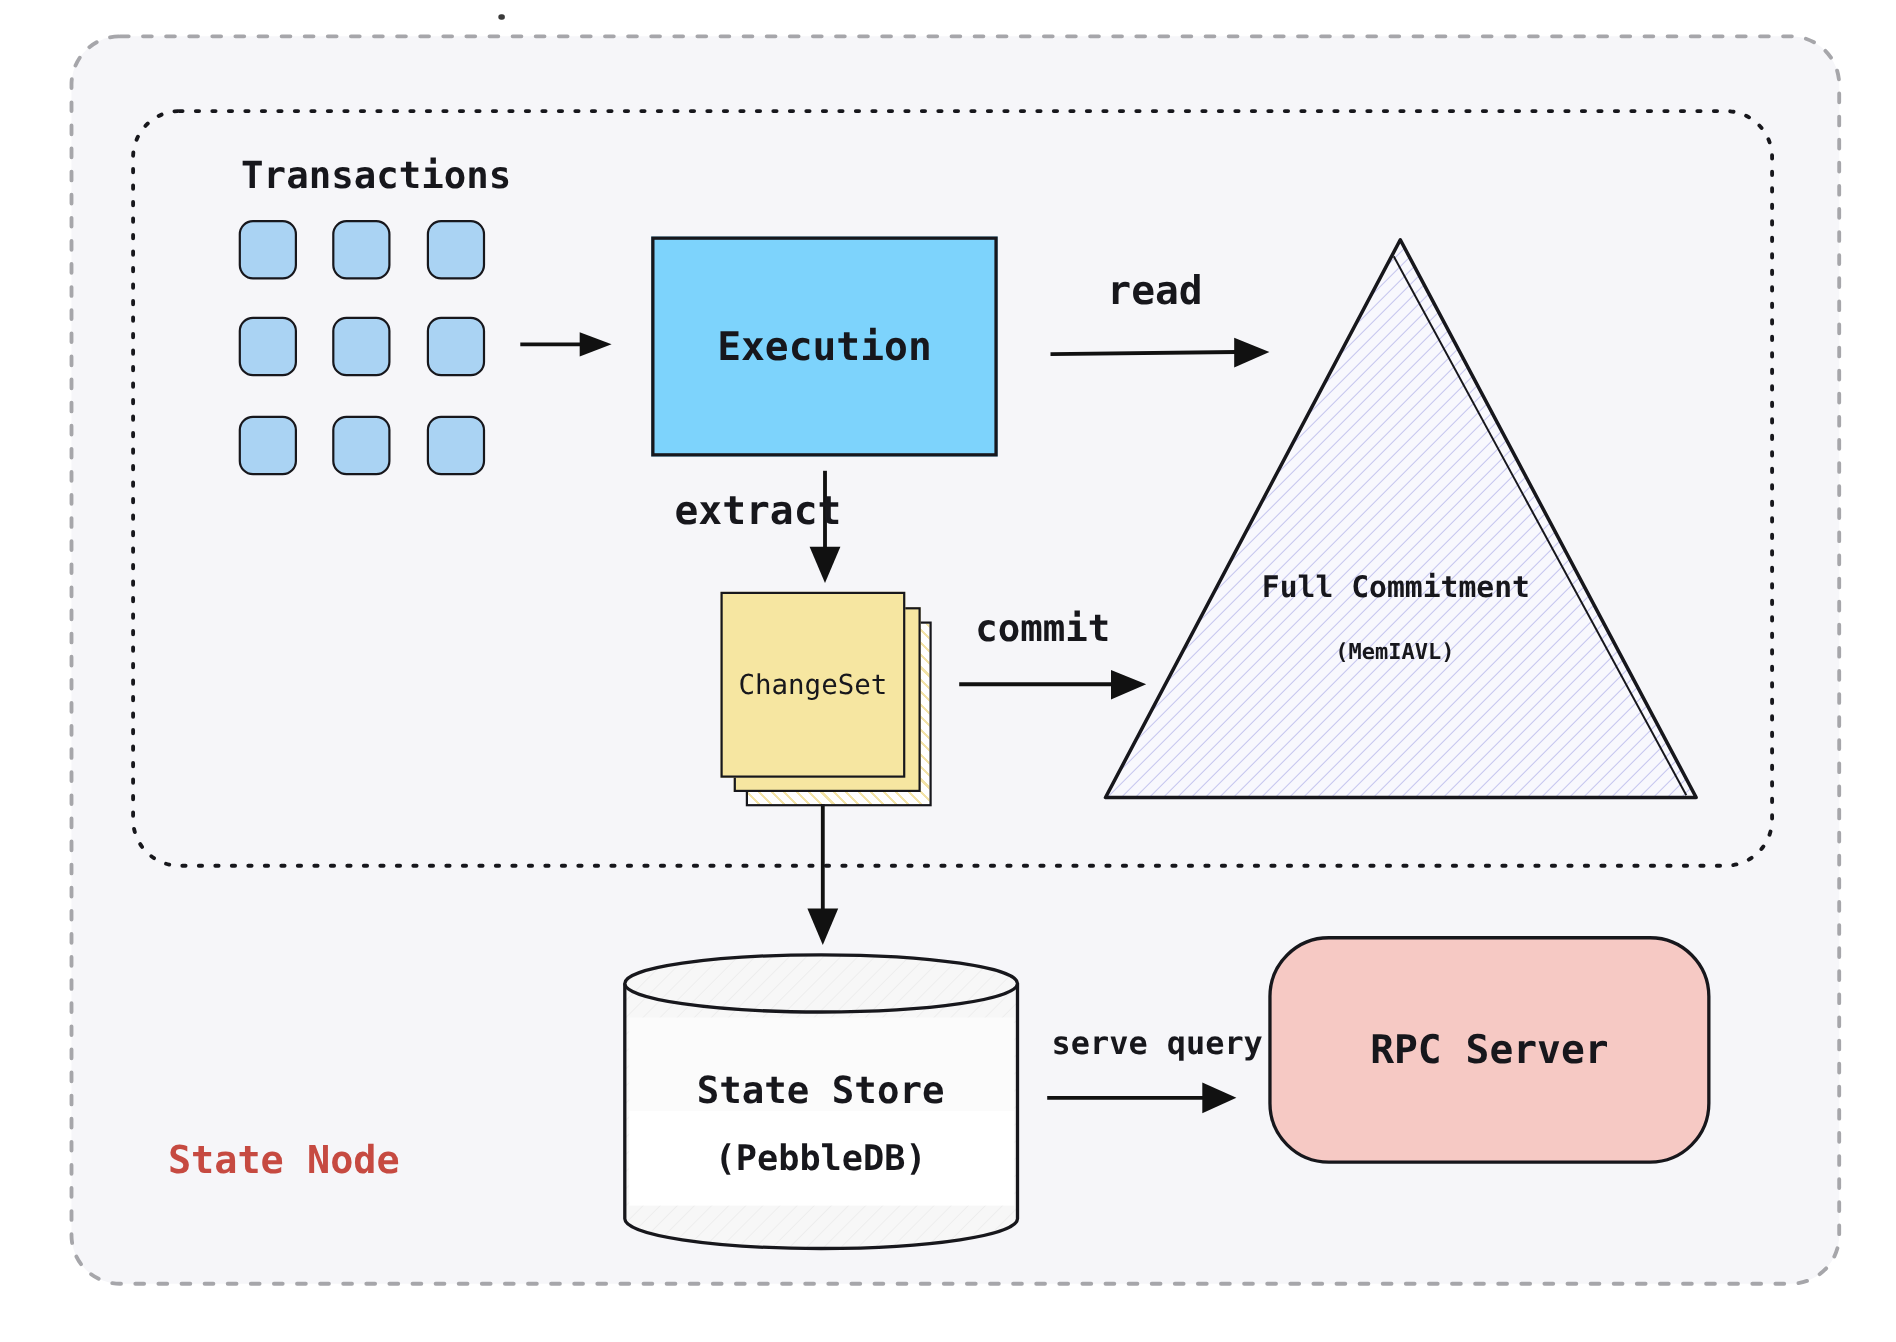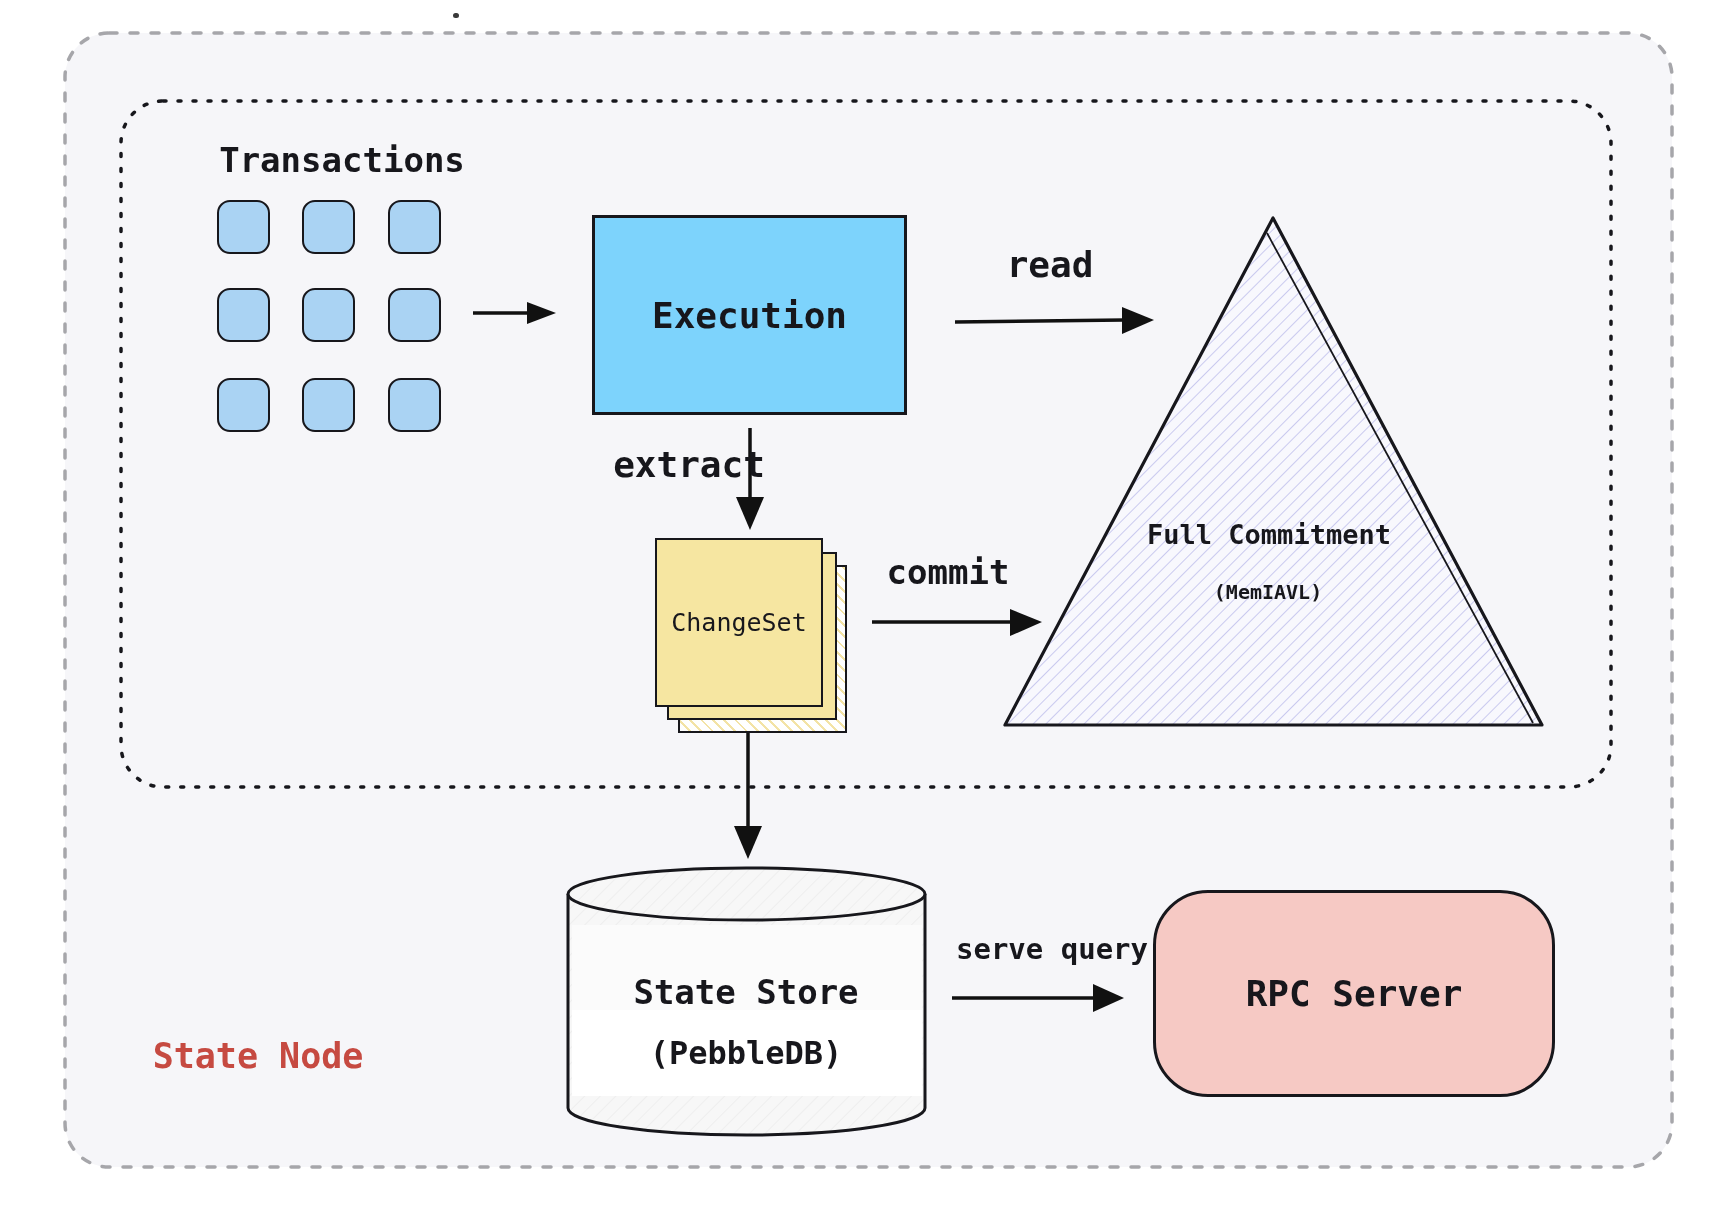--- a/index.html
+++ b/index.html
@@ -24,21 +24,21 @@
     border:3px solid #17171c;
     box-sizing:border-box;
     display:flex;align-items:center;justify-content:center;
     font-weight:700;
   }
   .execution{
     left:592px;top:215px;width:315px;height:200px;
     background:#7dd3fc;font-size:36px;
   }
   .rpc{
-    left:1153px;top:890px;width:402px;height:207px;
+    left:1153px;top:851px;width:402px;height:207px;
     background:#f6c9c4;border-radius:55px;font-size:36px;
   }
   .sheet{
     position:absolute;z-index:2;
     border:2.5px solid #17171c;box-sizing:border-box;
   }
   .sheet.back{
     left:678px;top:565px;width:169px;height:168px;
     background:repeating-linear-gradient(45deg,#ffffff 0 6px,#f3e3a6 6px 8px);
   }

